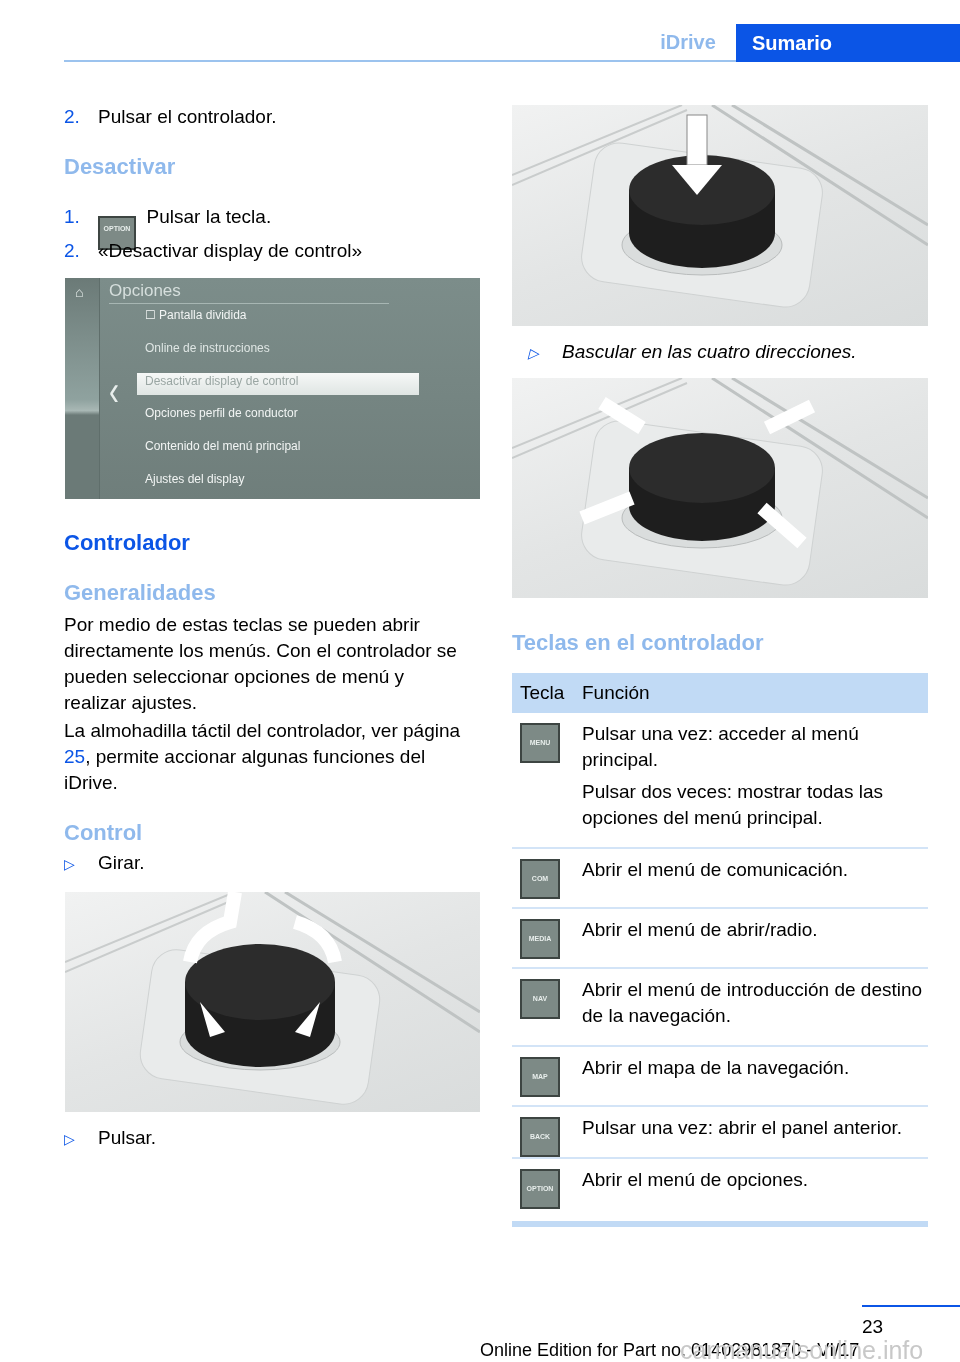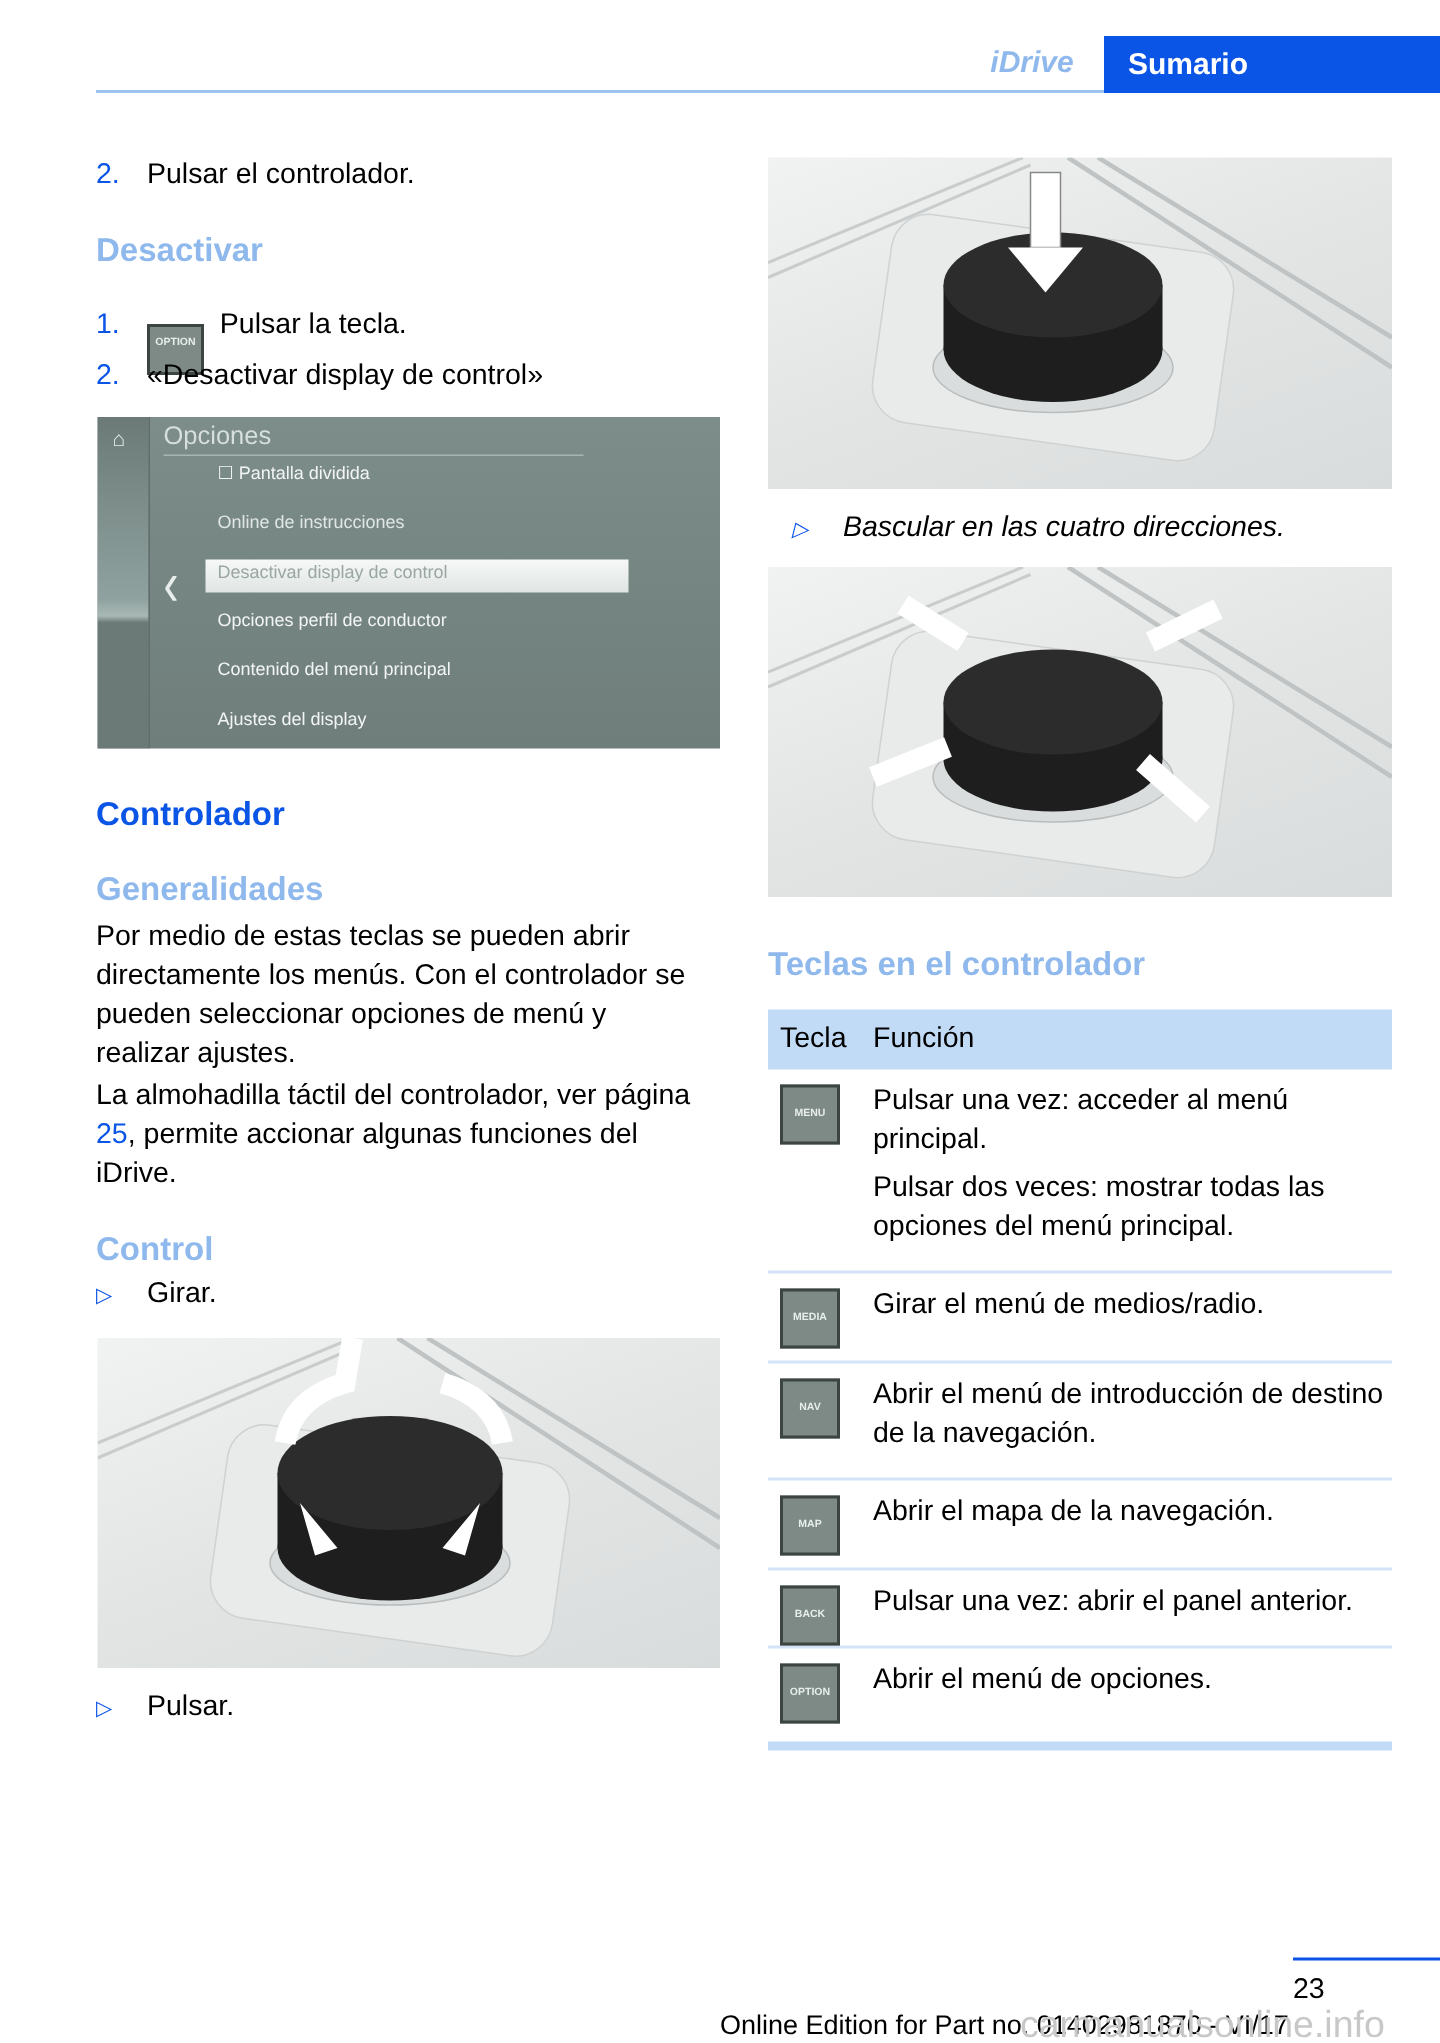--- a/index.html
+++ b/index.html
@@ -1,18 +1,18 @@
 <!DOCTYPE html>
 <html><head>
 <meta charset="utf-8">
 <style>
   html,body{margin:0;padding:0;background:#fff;}
   body{width:960px;height:1362px;position:relative;overflow:hidden;font-family:"Liberation Sans",sans-serif;color:#000;}
   .hdr-line{position:absolute;left:64px;top:60px;width:896px;height:2px;background:#9cc3ee;}
-  .hdr-tab1{position:absolute;left:640px;top:24px;width:96px;height:37px;display:flex;align-items:center;justify-content:center;color:#8fb9ec;font-weight:bold;font-size:20px;font-style:italic;}
+  .hdr-tab1{position:absolute;left:640px;top:24px;width:96px;height:37px;display:flex;align-items:center;justify-content:center;color:#8fb9ec;font-weight:bold;font-size:20px;}
   .hdr-tab2{position:absolute;left:736px;top:24px;width:224px;height:38px;background:#0b55e6;color:#fff;font-weight:bold;font-size:20px;display:flex;align-items:center;padding-left:16px;box-sizing:border-box;}
   .num{color:#0b55e6;display:inline-block;width:34px;}
   .li{font-size:19px;line-height:26px;position:absolute;white-space:nowrap;}
   .h-light{color:#8fb9ec;font-weight:bold;font-size:22px;position:absolute;}
   .h-dark{color:#0b55e6;font-weight:bold;font-size:22px;position:absolute;}
   .para{font-size:19px;line-height:26px;position:absolute;width:420px;}
   .keyicon{display:inline-block;background:#7d8a86;border:2px solid #3d4542;box-sizing:border-box;color:#e8eeec;font-size:7px;font-weight:bold;text-align:center;}
   .screen{position:absolute;left:65px;top:278px;width:415px;height:221px;background:linear-gradient(180deg,#7c8d8a,#6f7e7b);overflow:hidden;}
   .screen .side{position:absolute;left:0;top:0;width:34px;height:221px;background:linear-gradient(180deg,#6b7a77 0%,#8fa29f 55%,#a9b8b5 60%,#6b7a77 62%);border-right:1px solid #5f6e6b;}
   .screen .title{position:absolute;left:44px;top:3px;color:#d6dfdd;font-size:17px;}
@@ -131,23 +131,29 @@
     <div class="c2" style="padding:0;">Función</div>
   </div>
   <div class="row">
     <div class="c1"><span class="keyicon" style="width:40px;height:40px;line-height:36px;">MENU</span></div>
     <div class="c2">
         <p>Pulsar una vez: acceder al menú principal.</p>
         <p>Pulsar dos veces: mostrar todas las opciones del menú principal.</p>
       </div>
   </div>
   <div class="row">
+    <div class="c1"><span class="keyicon" style="width:40px;height:40px;line-height:36px;">COM</span></div>
+    <div class="c2" style="min-height:40px;">
+        <p>Abrir el menú de comunicación.</p>
+      </div>
+  </div>
+  <div class="row">
     <div class="c1"><span class="keyicon" style="width:40px;height:40px;line-height:36px;">MEDIA</span></div>
     <div class="c2" style="min-height:40px;">
-        <p>Girar el menú de medios/radio.</p>
+        <p>Abrir el menú de abrir/radio.</p>
       </div>
   </div>
   <div class="row">
     <div class="c1"><span class="keyicon" style="width:40px;height:40px;line-height:36px;">NAV</span></div>
     <div class="c2">
         <p>Abrir el menú de introducción de destino de la navegación.</p>
       </div>
   </div>
   <div class="row">
     <div class="c1"><span class="keyicon" style="width:40px;height:40px;line-height:36px;">MAP</span></div>

